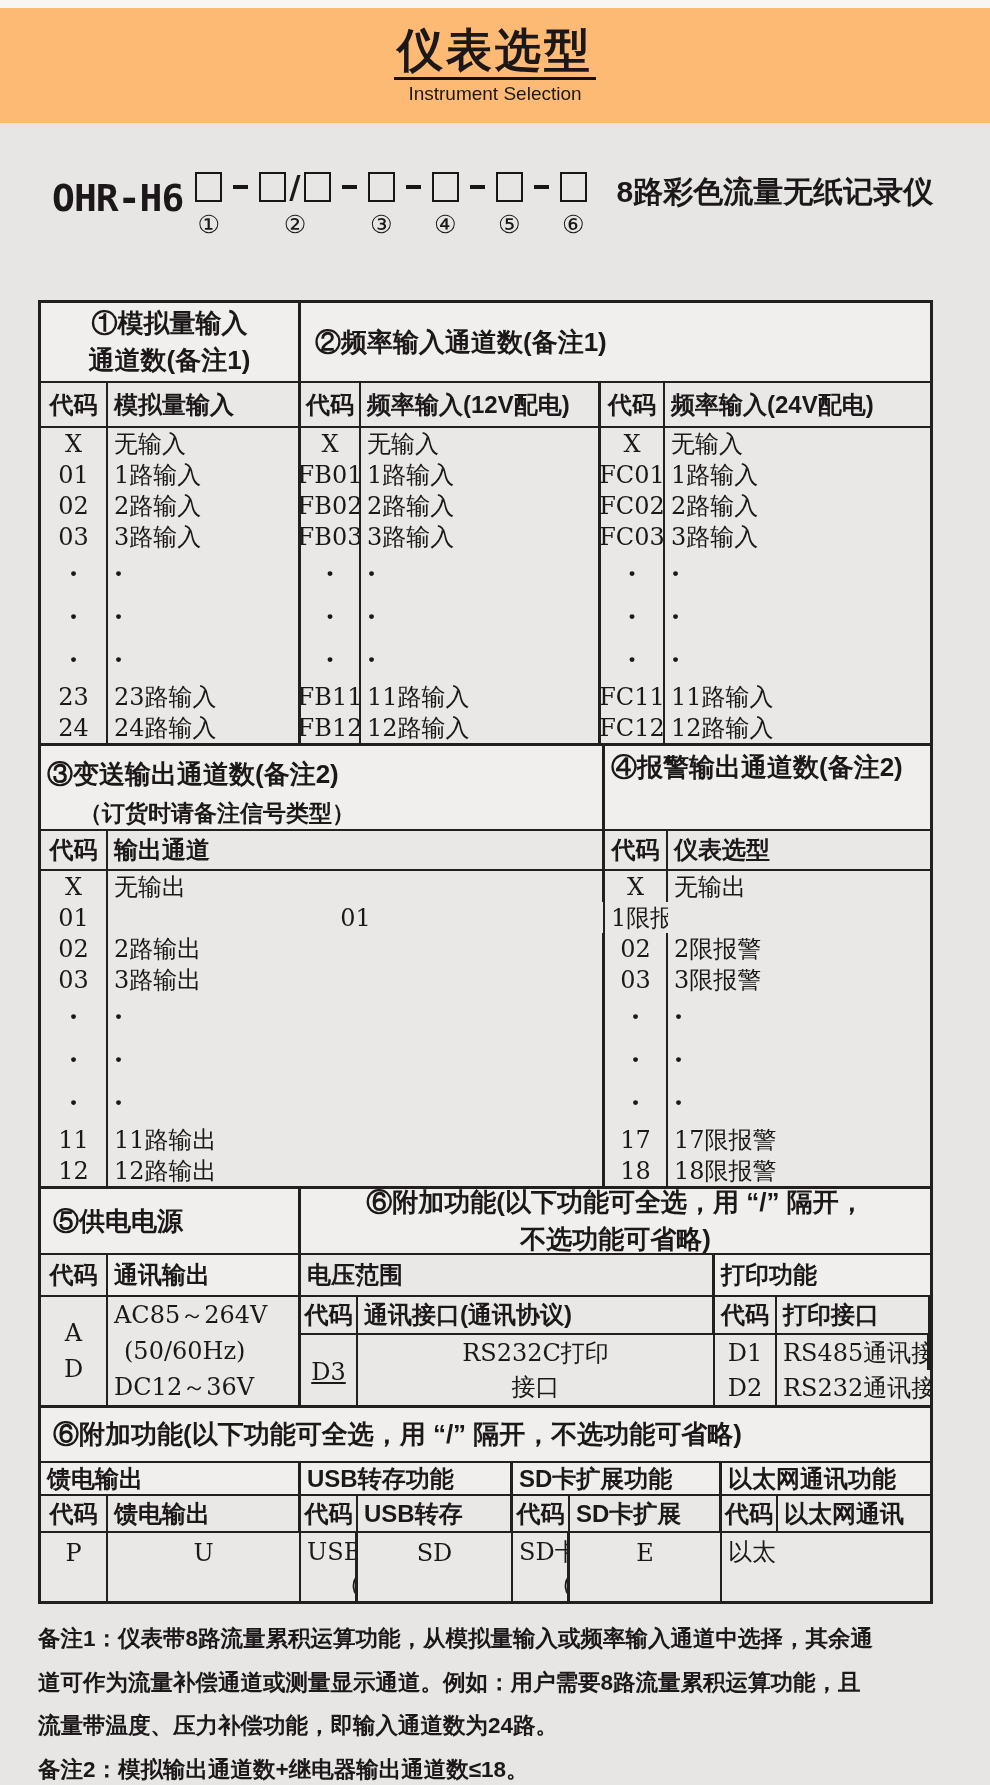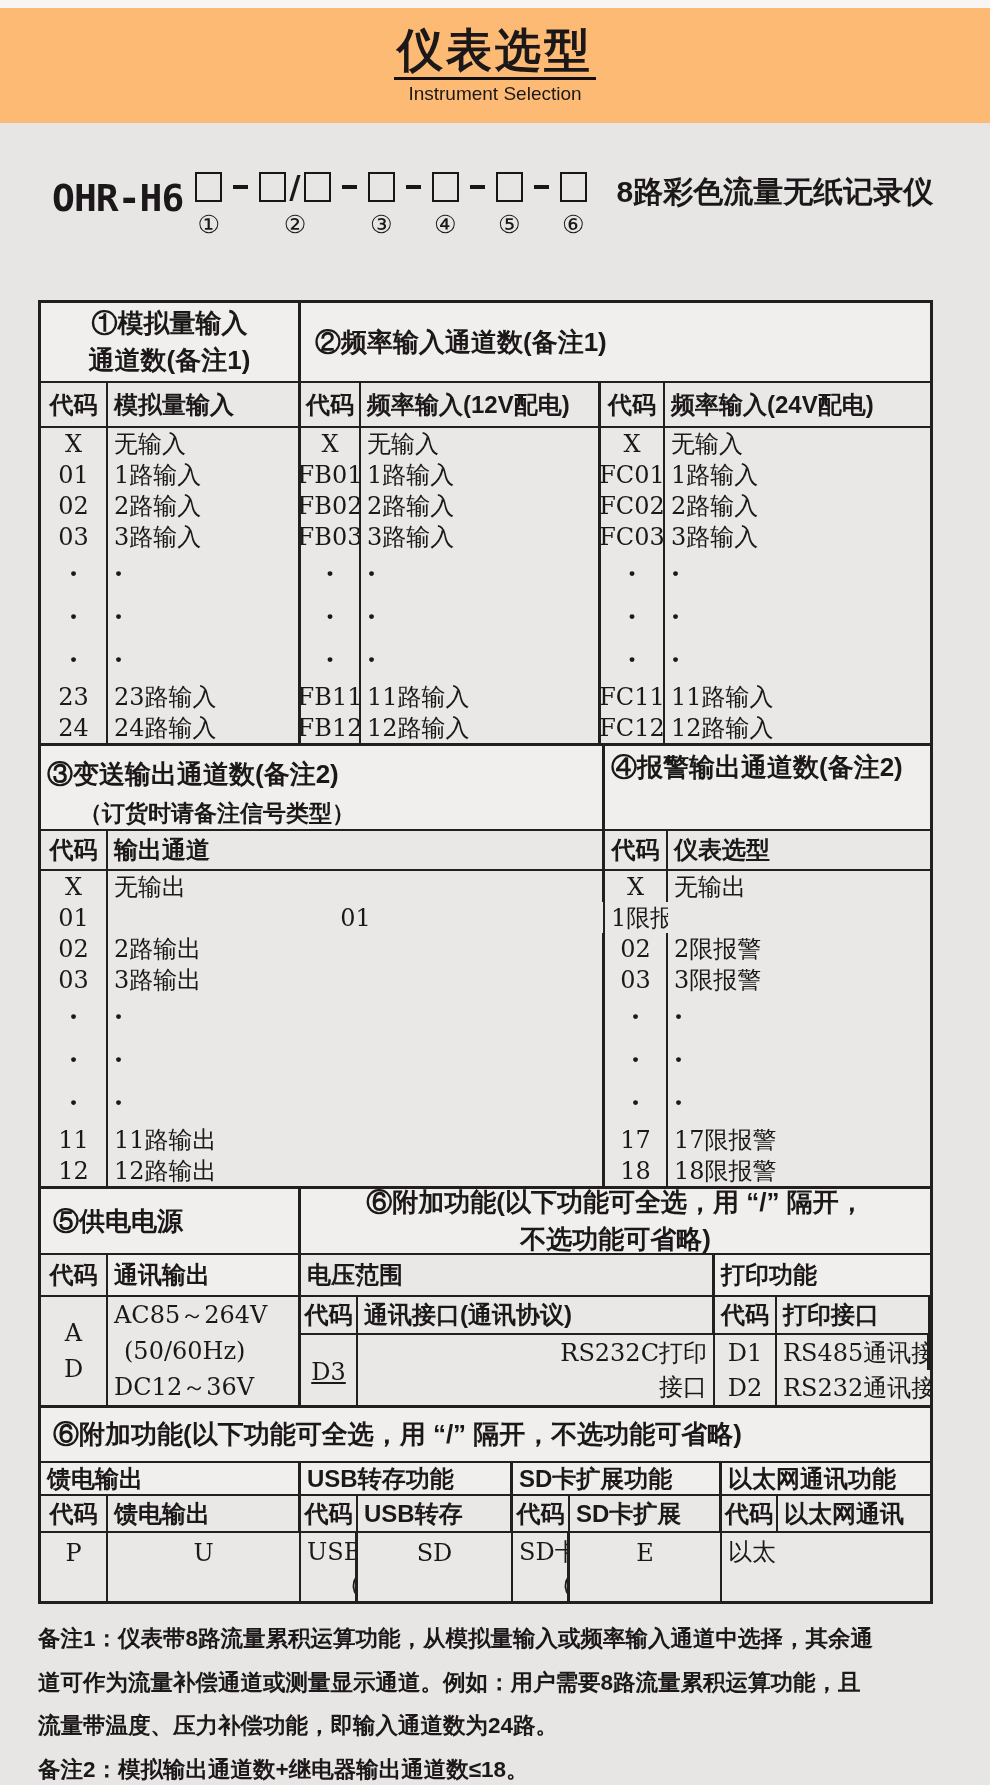--- a/index.html
+++ b/index.html
@@ -74,21 +74,21 @@
   .hdr3 { flex-direction:column; align-items:flex-start; justify-content:flex-start; padding-top:9px; }
   .hdr3 .l1 { line-height:38px; font-size:26px; }
   .hdr3 .l2 { line-height:40px; font-size:23px; padding-left:32px; }
   .bigf { font-size:26px; }
   .topalign { align-items:flex-start; padding-top:4px; }
   .span3 { grid-row:1/4; }
   .span2 { grid-row:2/4; }
   .plines { flex-direction:column; align-items:flex-start; justify-content:center; }
   .plines > div { line-height:36px; }
   .plines .ind { padding-left:10px; }
-  .d3v { flex-direction:column; align-items:flex-end; justify-content:flex-start; padding-top:1px; }
+  .d3v { flex-direction:column; align-items:center; justify-content:flex-start; padding-top:1px; }
   .d3v > div { line-height:34px; }
   .d3c { align-items:flex-start; justify-content:center; padding-top:21px; line-height:32px;text-decoration:underline; }
   .bcell { flex-direction:column; align-items:flex-start; justify-content:flex-start; padding-top:3px; }
   .bcell > div { line-height:32px; }
   .bcell .ind { padding-left:30px; }
   .bcode { align-items:flex-start; justify-content:center; padding-top:5px; line-height:30px; }
 
   .notes { margin:13px 0 0 38px; width:915px; font-family:"Liberation Sans", sans-serif;
            font-weight:bold; font-size:22.5px; }
   .notes > div { line-height:43.5px; white-space:nowrap; }

